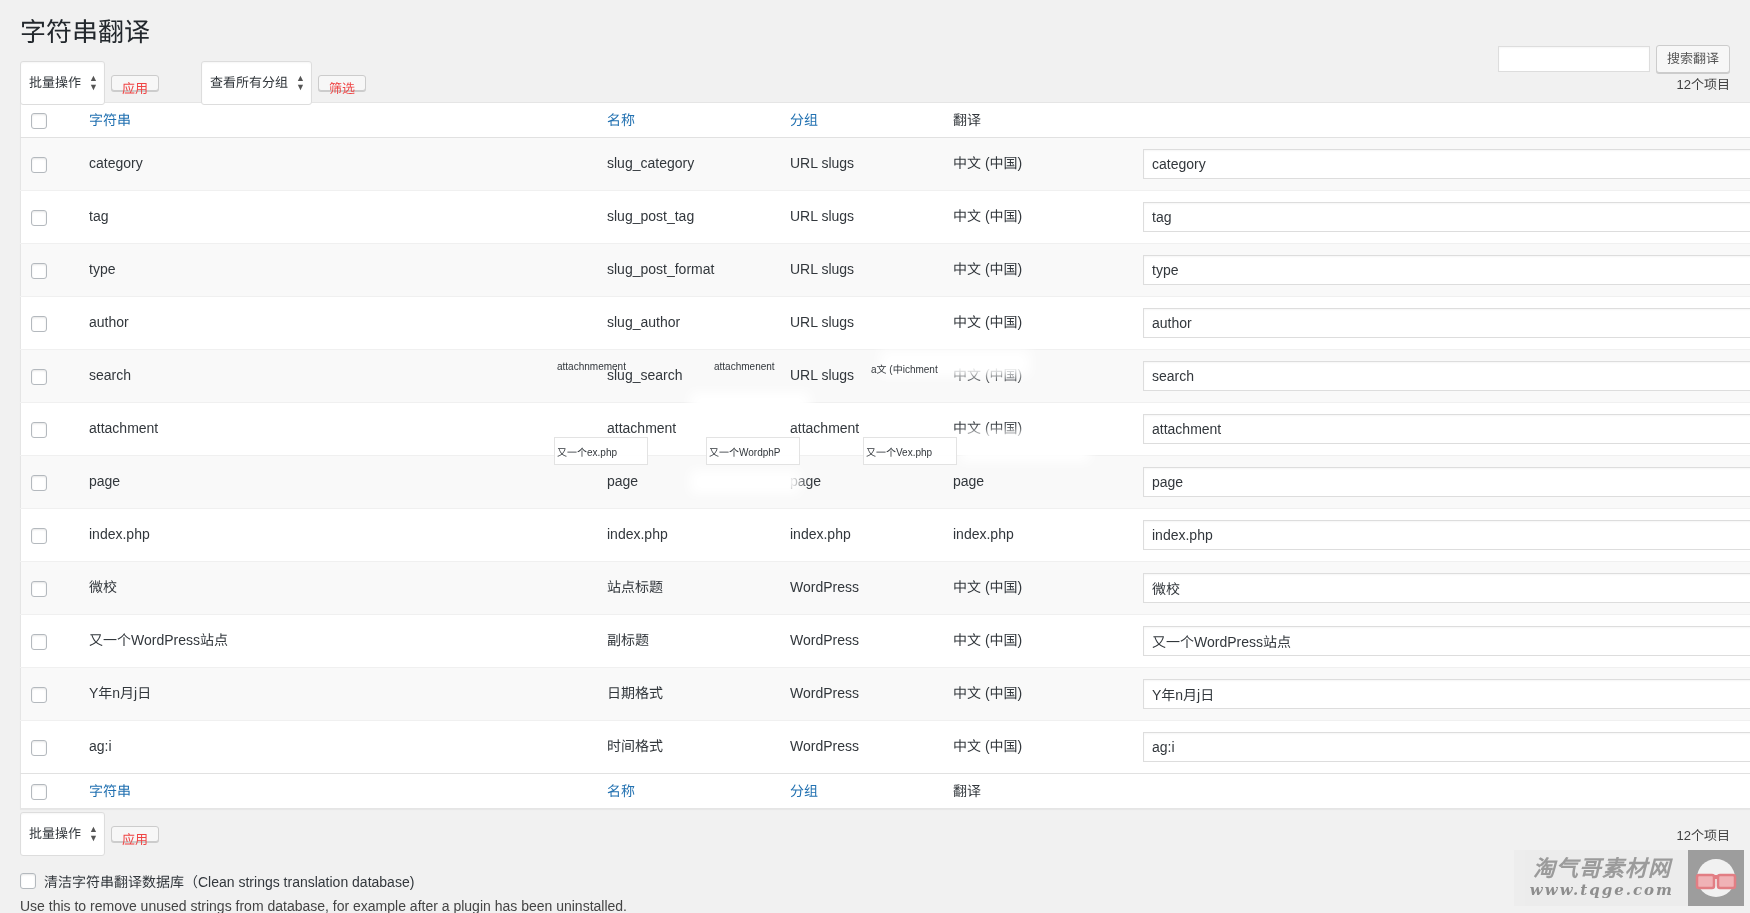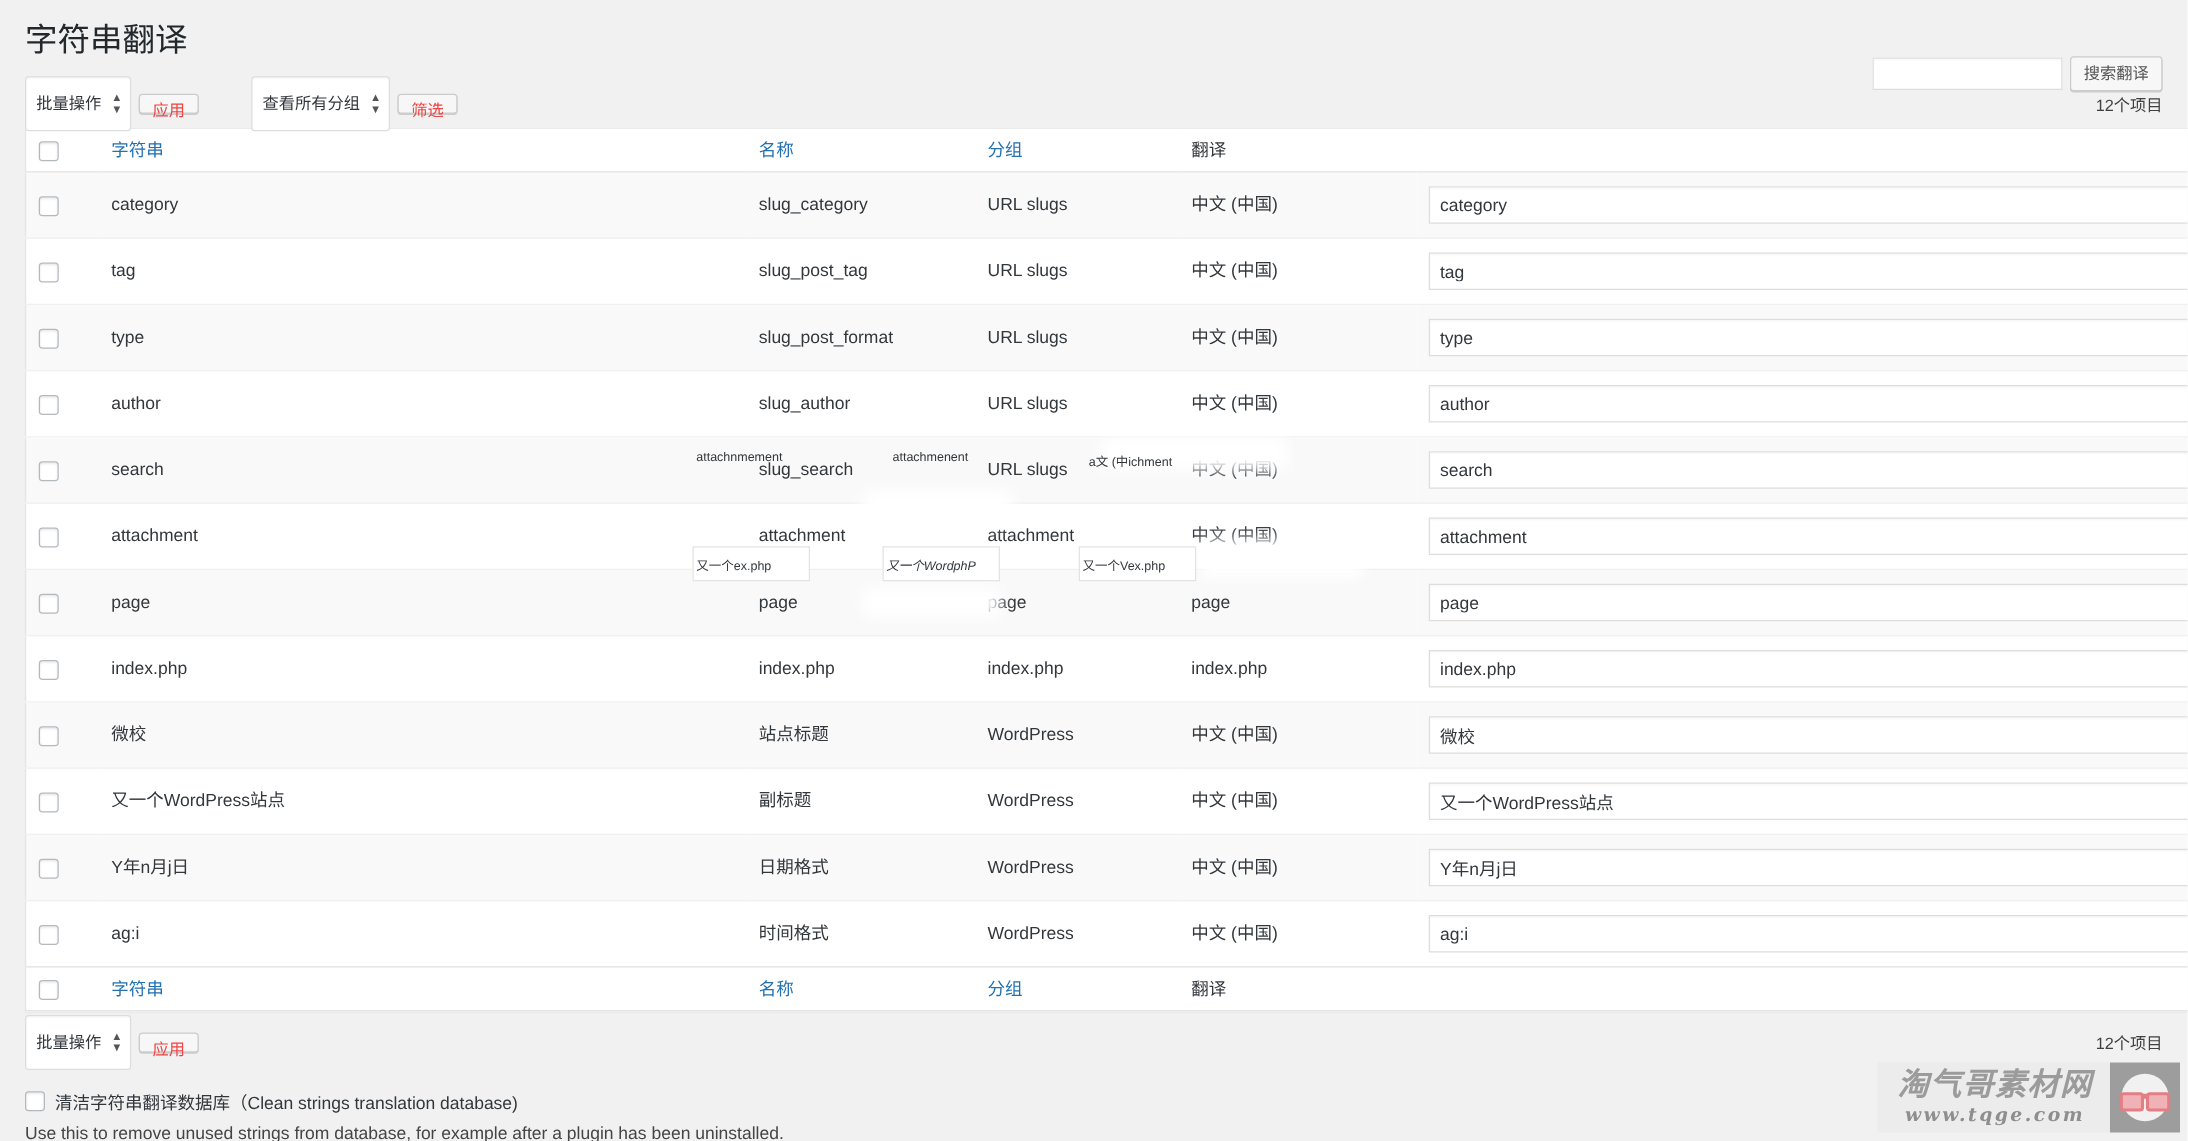--- a/index.html
+++ b/index.html
@@ -244,21 +244,21 @@
     display: flex;
     flex-direction: column;
     justify-content: center;
     align-items: center;
     padding: 2px 14px 2px 16px;
   }
   .wm-cn {
     font-family: "DejaVu Sans", sans-serif;
     font-weight: bold;
     font-style: italic;
-    font-size: 25px;
+    font-size: 22px;
     color: #8d8d8d;
     letter-spacing: 1px;
     line-height: 1.05;
   }
   .wm-url {
     font-family: "DejaVu Serif", serif;
     font-weight: bold;
     font-style: italic;
     font-size: 15px;
     color: #7d7d7d;
@@ -491,21 +491,21 @@
     <div class="ghost-blur" style="left: 880px; top: 350px; width: 150px; height: 26px;"></div>
     <div class="ghost-blur" style="left: 690px; top: 392px; width: 120px; height: 26px;"></div>
     <div class="ghost-blur" style="left: 960px; top: 432px; width: 130px; height: 30px;"></div>
     <div class="ghost-blur" style="left: 690px; top: 470px; width: 110px; height: 24px;"></div>
     <div class="ghost" style="left: 557px; top: 361px;">attachnmement</div>
     <div class="ghost" style="left: 714px; top: 361px;">attachmenent</div>
     <div class="ghost" style="left: 871px; top: 361px;">a文 (中ichment</div>
     <div class="ghost-box" style="left: 554px; top: 437px; width: 92px; height: 26px;"></div>
     <div class="ghost" style="left: 557px; top: 444px;">又一个ex.php</div>
     <div class="ghost-box" style="left: 706px; top: 437px; width: 92px; height: 26px;"></div>
-    <div class="ghost" style="left: 709px; top: 444px; font-style: italic;">又一个WordphP</div>
+    <div class="ghost" style="left: 709px; top: 444px;">又一个WordphP</div>
     <div class="ghost-box" style="left: 863px; top: 437px; width: 92px; height: 26px;"></div>
     <div class="ghost" style="left: 866px; top: 444px;">又一个Vex.php</div>
   </div>
 
 <div class="watermark">
   <div class="wm-text">
     <span class="wm-cn">淘气哥素材网</span>
     <span class="wm-url">www.tqge.com</span>
   </div>
   <div class="wm-logo">

